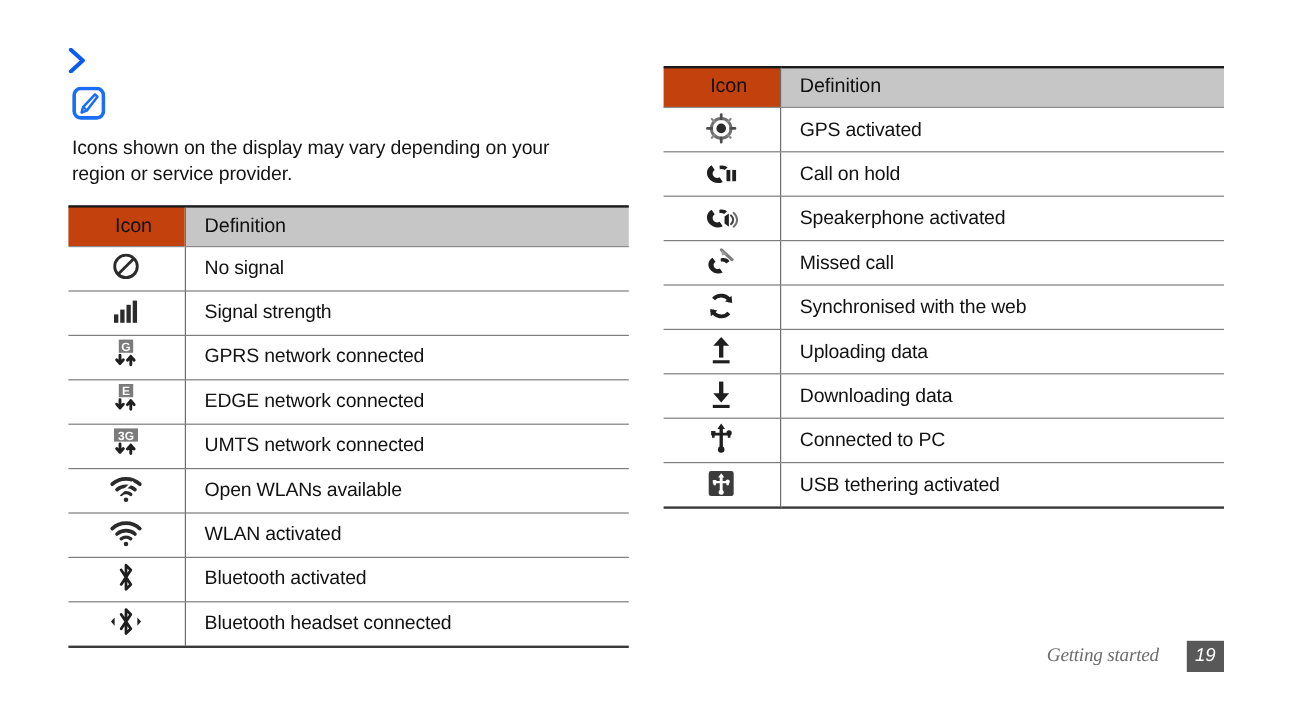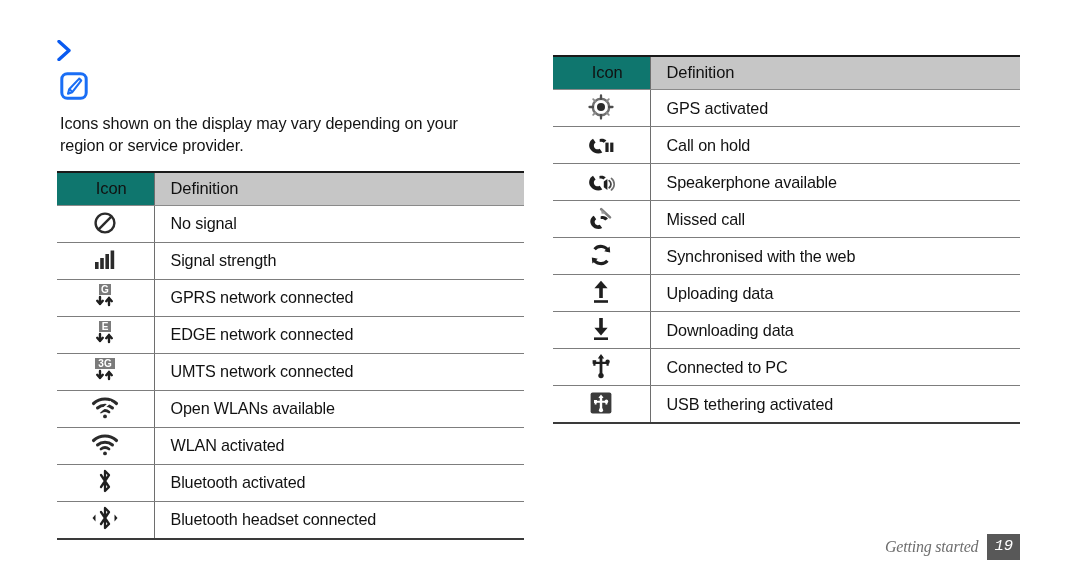--- a/index.html
+++ b/index.html
@@ -89,21 +89,21 @@
     font-size: 16.5px;
     text-align: left;
     padding: 5px 0 6px 16px;
     height: 21px;
     color: #111;
     border-top: 2.5px solid #1a1a1a;
     border-bottom: 1.6px solid #8a8a8a;
     letter-spacing: -0.1px;
   }
   table.icon-table thead th.h-icon {
-    background: #0f766e;
+    background: #c2410c;
     border-right: 1.4px solid #6e6e6e;
     text-align: center;
     padding-left: 12px;
   }
   table.icon-table thead th.h-def {
     background: #c6c6c6;
     margin-left: 44px;
   }
 
   table.icon-table tbody td {
@@ -135,33 +135,33 @@
     height: 30px;
   }
 
   
   .footer {
     position: absolute;
     right: 60px;
     bottom: 26px;
     display: flex;
     align-items: center;
-    gap: 9px;
+    gap: 23px;
   }
   .footer-label {
     font-family: "Liberation Serif", serif;
     font-style: italic;
     font-size: 16px;
     color: #6e6e6e;
     letter-spacing: -0.2px;
   }
   .page-badge {
     background: #585858;
     color: #ffffff;
-    font-family: Liberation Mono, monospace;
+    font-family: Liberation Sans, sans-serif;
     font-style: italic;
     font-size: 15.5px;
     line-height: 1;
     padding: 5px 7px 6px 7px;
     min-width: 14px;
     text-align: center;
   }
 </style>
 </head>
 <body>
@@ -375,21 +375,21 @@
             <svg width="30" height="24" viewBox="0 0 30 24" aria-hidden="true">
               <path d="M4.6 16.6 c-2.6 -3.6 -1.6 -8.6 2.4 -10.8 l2.6 3.8 c-1.8 1.2 -2.3 3.4 -1.1 5.1
                        c1.2 1.7 3.4 2.1 5.2 1.1 l2.6 3.8 c-4 2.2 -9.1 0.6 -11.7 -3z" fill="#1f1f1f"></path>
               <path d="M13.4 6.0 c2.4 -0.8 4.8 -0.2 6.4 1.2 l-2.4 2.2 c-1 -0.8 -2.4 -1.1 -3.8 -0.7z" fill="#1f1f1f"></path>
               <path d="M17.8 11.5 l3.6 -2.6 v11 l-3.6 -2.6z" fill="#1f1f1f"></path>
               <path d="M23.2 10.6 a4.6 4.6 0 0 1 0 7.2" fill="none" stroke="#444" stroke-width="1.8" stroke-linecap="round"></path>
               <path d="M25.4 8.4 a7.4 7.4 0 0 1 0 11.6" fill="none" stroke="#6e6e6e" stroke-width="1.6" stroke-linecap="round"></path>
             </svg>
           </span>
         </td>
-        <td class="cell-def">Speakerphone available</td>
+        <td class="cell-def">Speakerphone activated</td>
       </tr>
 
       <tr>
         <td class="cell-icon">
           <span class="ico-wrap">
             <svg width="30" height="24" viewBox="0 0 30 24" aria-hidden="true">
               <path d="M5.6 18.4 c-2.3 -3.2 -1.4 -7.6 2.2 -9.6 l2.4 3.4 c-1.6 1.1 -2 3 -1 4.5
                        c1.1 1.5 3 1.9 4.6 1 l2.4 3.4 c-3.6 2 -8.2 0.5 -10.6 -2.7z" fill="#1f1f1f"></path>
               <path d="M14.6 9.4 c3 -0.9 5.9 0.2 7.3 2.3 l-2.7 1.8 c-0.9 -1.3 -2.7 -2 -4.5 -1.4z" fill="#1f1f1f"></path>
               <path d="M15.2 2.2 L24 10.4" stroke="#7d7d7d" stroke-width="2.6" stroke-linecap="round"></path>

